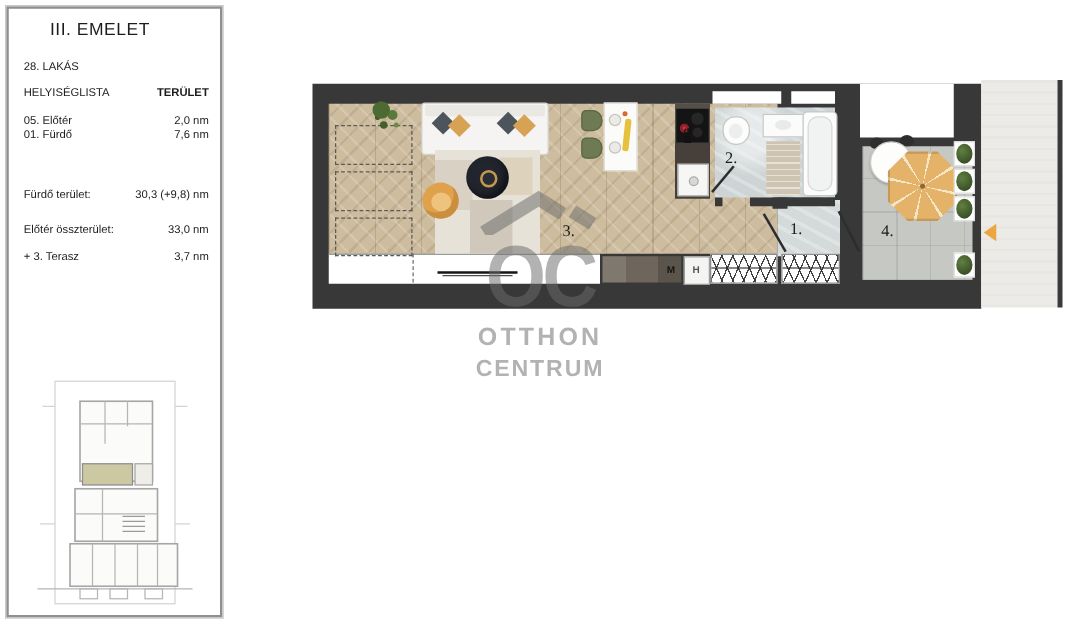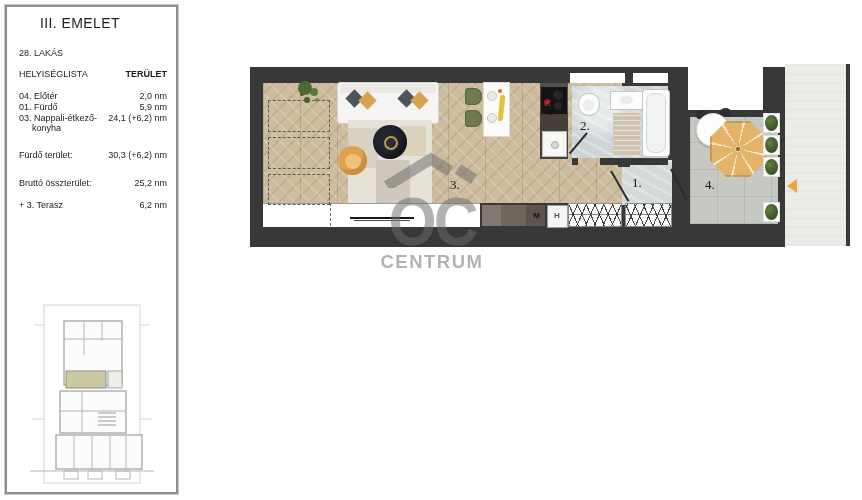--- a/index.html
+++ b/index.html
@@ -66,43 +66,39 @@
   <div class="sidebar">
     <div class="sb-title">III. EMELET</div>
     <div class="sb-small abs" style="left:12px;top:41px;">28. LAKÁS</div>
 
     <div class="sb-row" style="top:62px;">
       <span>HELYISÉGLISTA</span>
       <span class="sb-bold">TERÜLET</span>
     </div>
 
     <div class="sb-row" style="top:84px;">
-      <span>04. Előtér</span>
+      <span>05. Előtér</span>
       <span class="val">2,0 nm</span>
     </div>
     <div class="sb-row" style="top:95px;">
       <span>01. Fürdő</span>
-      <span class="val">5,9 nm</span>
-    </div>
-    <div class="sb-row" style="top:106px;">
-      <span><span>03. Nappali-étkező-</span><span class="indent2">konyha</span></span>
-      <span class="val">24,1 (+6,2) nm</span>
+      <span class="val">7,6 nm</span>
     </div>
 
     <div class="sb-row" style="top:143px;">
       <span>Fürdő terület:</span>
-      <span class="val">30,3 (+6,2) nm</span>
+      <span class="val">30,3 (+9,8) nm</span>
     </div>
     <div class="sb-row" style="top:171px;">
-      <span>Bruttó összterület:</span>
-      <span class="val">25,2 nm</span>
+      <span>Előtér összterület:</span>
+      <span class="val">33,0 nm</span>
     </div>
     <div class="sb-row" style="top:193px;">
       <span>+ 3. Terasz</span>
-      <span class="val">6,2 nm</span>
+      <span class="val">3,7 nm</span>
     </div>
 
     <svg class="abs" style="left:17px;top:292px;" width="135" height="190" viewBox="0 0 135 190">
       <g fill="none" stroke="#d4d4d4" stroke-width="1">
         <rect x="20" y="6" width="96" height="178"></rect>
         <path d="M20 26 h-10 M116 26 h10 M20 120 h-12 M116 120 h12"></path>
       </g>
       <g fill="#fbfbfa" stroke="#a6a6a6" stroke-width="1.3">
         <rect x="40" y="22" width="58" height="64"></rect>
         <rect x="36" y="92" width="66" height="42"></rect>
@@ -242,16 +238,17 @@
   <div class="abs" style="left:787px;top:179px;width:0;height:0;border-top:7px solid transparent;border-bottom:7px solid transparent;border-right:10px solid #eca63f;"></div>
 
   <div class="watermark">
     <svg width="96" height="36" viewBox="0 0 96 36">
       <g fill="none" stroke="currentColor">
         <path d="M3 34 L47 7 L66 19" stroke-width="11"></path>
         <path d="M74 17 L90 27" stroke-width="11"></path>
       </g>
     </svg>
     <div class="wm-oc">OC</div>
+    <div class="wm-l1">OTTHON</div>
     <div class="wm-l2">CENTRUM</div>
   </div>
 
 </div>
 
 </body></html>

